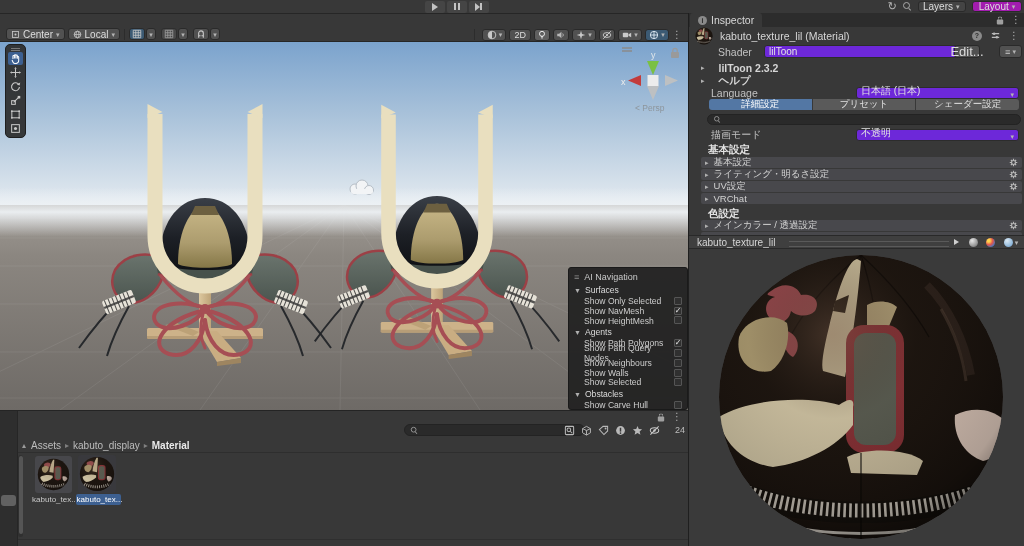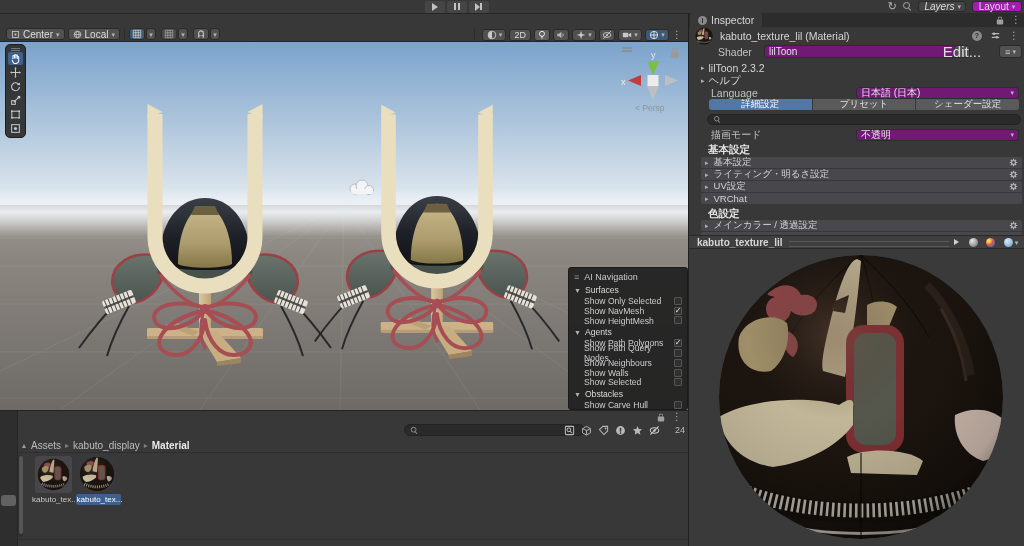--- a/index.html
+++ b/index.html
@@ -58,23 +58,23 @@
   .thumb-tile{border-radius:3px;display:flex;align-items:center;justify-content:center;}
   .thumb-label{font-size:8px;color:#c9c9c9;display:flex;align-items:center;gap:2px;justify-content:center;
                border-radius:2px;padding:0 2px;height:11px;box-sizing:border-box;white-space:nowrap;}
   .thumb-label.sel{background:#3d6091;color:#fff;}
   .bluedot{width:4px;height:4px;background:#4d9eea;display:inline-block;border-radius:1px;}
   
   .itab{height:14px;display:flex;align-items:center;gap:4px;padding:0 8px;font-size:10.5px;background:#383838;color:#d8d8d8;border-radius:3px 3px 0 0;}
   .icircle{width:9px;height:9px;border-radius:50%;background:#8a8a8a;color:#2d2d2d;font-size:7px;font-weight:bold;
            display:flex;align-items:center;justify-content:center;}
   .ins-label{color:#c2c2c2;font-size:10.5px;}
-  .dd{background:#701a75;border:1px solid #2c2c2c;border-radius:3px;height:13px;display:flex;align-items:center;
+  .dd{background:#6d28d9;border:1px solid #2c2c2c;border-radius:3px;height:13px;display:flex;align-items:flex-end;
       padding:0 4px;justify-content:space-between;color:#e2e2e2;font-size:10px;box-sizing:border-box;}
-  .foldrow{display:flex;align-items:center;gap:4px;font-weight:normal;color:#d6d6d6;font-size:10.5px;}
+  .foldrow{display:flex;align-items:center;gap:14px;font-weight:bold;color:#d6d6d6;font-size:10.5px;}
   .ltab{flex:1;height:11px;display:flex;align-items:center;justify-content:center;font-size:9.5px;background:#5a5a5a;color:#e0e0e0;}
   .ltab.sel{background:#5377a4;color:#fff;}
   .bar{position:absolute;left:12px;width:321px;height:11px;background:#48484c;border-radius:2px;
        display:flex;align-items:center;padding:0 4px;box-sizing:border-box;gap:5px;font-size:9.5px;color:#d2d2d2;}
   .bar .flex{flex:1;}
   .section-h{font-weight:bold;color:#e3e3e3;font-size:10.5px;}
   .dragline{height:4px;border-top:1px solid #5a5a5a;border-bottom:1px solid #5a5a5a;}
   .pvico{width:13px;height:13px;display:flex;align-items:center;justify-content:center;}
   .ball-gray{width:9px;height:9px;border-radius:50%;background:radial-gradient(circle at 35% 30%,#e6e6e6,#9a9a9a 60%,#5c5c5c);}
   .ball-color{width:9px;height:9px;border-radius:50%;background:radial-gradient(circle at 30% 30%,#ffd34d 15%,#e2574d 45%,#3c78c8 80%);}
@@ -216,21 +216,21 @@
           <span class="pbar"></span>
         </div>
       <div class="playbtn">
           <span class="tri" style="border-left-width:5px;"></span>
           <span class="pbar" style="margin-left:0;"></span>
         </div>
     </div>
     <div class="abs row" style="right:2px;top:0;height:13px;gap:6px;">
       <span style="color:#b4b4b4;font-size:11px;line-height:1;">↻</span>
       <span class="mag"></span>
-      <div class="btn" style="width:48px;height:11px;font-size:10px;justify-content:flex-end;padding:0 4px;background:#444;font-style:italic;">
+      <div class="btn" style="width:48px;height:11px;font-size:10px;justify-content:flex-start;padding:0 4px;background:#444;">
         <span>Layers</span>
           <span class="arrow">▾</span>
       </div>
       <div class="btn" style="width:50px;height:11px;font-size:10px;justify-content:center;padding:0 4px;background:#a21caf;">
         <span>Layout</span>
           <span class="arrow">▾</span>
       </div>
     </div>
   </div>
 
@@ -646,21 +646,21 @@
         <span class="kebab">⋮</span>
       </div>
     </div>
 
     <div class="abs row" style="left:0;top:31px;width:336px;height:15px;">
       <span class="ins-label" style="margin-left:29px;">Shader</span>
       <div class="dd" style="position:absolute;left:75px;width:200px;">
         <span>lilToon</span>
         <span class="arrow">▾</span>
       </div>
-      <div class="btn" style="position:absolute;left:265px;width:16px;height:13px;font-size:15px;">
+      <div class="btn" style="position:absolute;left:265px;width:26px;height:13px;font-size:13px;">
         <span>Edit...</span>
       </div>
       <div class="btn" style="position:absolute;left:310px;width:23px;height:13px;gap:2px;">
         <span style="font-size:9px;color:#ccc;">≡</span>
         <span class="arrow">▾</span>
       </div>
     </div>
 
     <div class="abs foldrow" style="left:12px;top:49px;">
       <span class="fold">▸</span>
@@ -735,21 +735,21 @@
     <div class="bar" style="top:207px;">
       <span class="fold">▸</span>
       <span class="flex">メインカラー / 透過設定</span>
       <svg class="ti" viewBox="0 0 12 12" width="9" height="9">
           <use href="#ic-gear"></use>
         </svg>
     </div>
     <div class="bar" style="top:219px;height:3px;border-radius:2px 2px 0 0;"></div>
 
     <div class="abs row" style="left:0;top:222px;width:336px;height:14px;background:#3f3f3f;border-top:1px solid #292929;border-bottom:1px solid #292929;box-sizing:border-box;">
-      <span style="margin-left:8px;font-size:10px;font-weight:bold;color:#d6d6d6;">kabuto_texture_lil</span>
+      <span style="margin-left:8px;font-size:10px;font-weight:normal;color:#d6d6d6;">kabuto_texture_lil</span>
       <div class="dragline" style="position:absolute;left:100px;width:160px;top:5px;"></div>
       <div class="row" style="position:absolute;right:4px;gap:4px;">
         <div class="pvico">
             <span class="tri" style="border-left-color:#cfcfcf;border-left-width:5px;border-top-width:3.5px;border-bottom-width:3.5px;"></span>
           </div>
         <div class="pvico">
             <span class="ball-gray"></span>
           </div>
         <div class="pvico">
             <span class="ball-color"></span>

